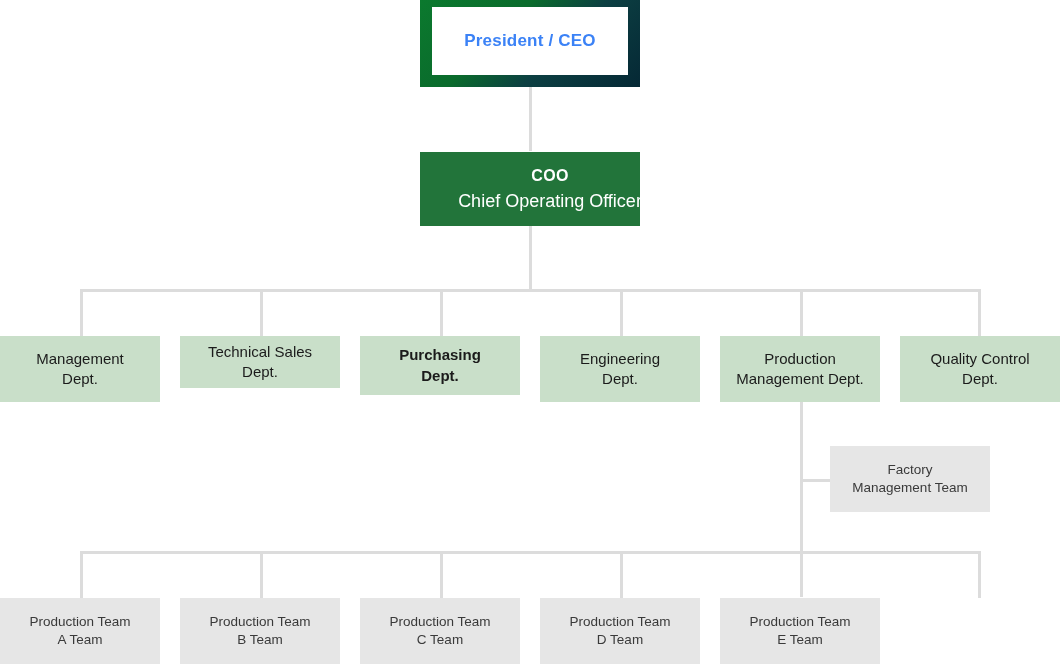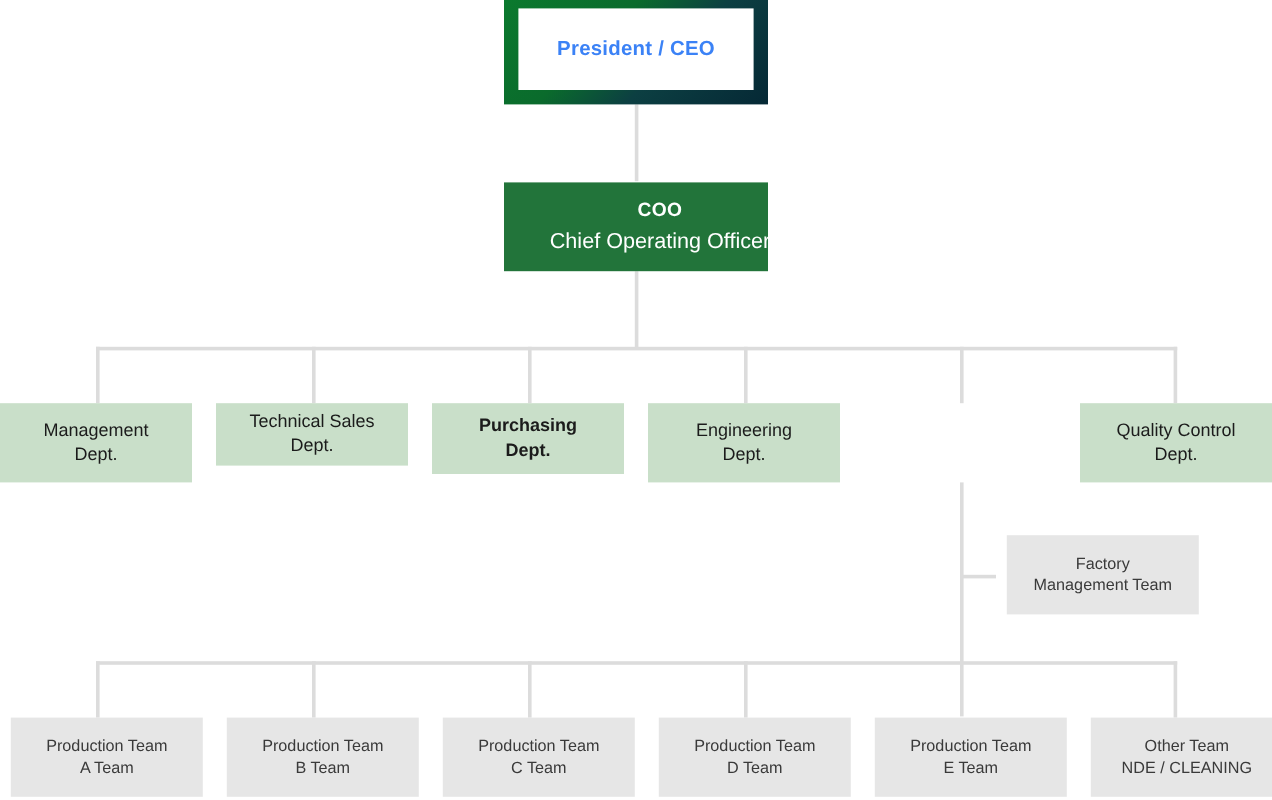--- a/index.html
+++ b/index.html
@@ -81,21 +81,20 @@
     background: #c9dfc9;
     color: #1b1b1b;
     font-size: 15px;
   }
 
   
   .node-team {
     background: #e6e6e6;
     color: #3a3a3a;
     font-size: 13.5px;
-    margin-left: 9px;
   }
 
   .node-line { display: block; white-space: nowrap; }
 </style>
 </head>
 <body>
 
 <div id="org-chart">
 
   <div class="conn conn-v" style="left:529px; top:87px; height:64px;"></div>
@@ -147,20 +146,24 @@
   <div class="node node-dept" style="left:360px; top:336px; width:160px; height:59px;font-weight:bold;">
     <span class="node-line">Purchasing</span>
     <span class="node-line">Dept.</span>
   </div>
 
   <div class="node node-dept" style="left:540px; top:336px; width:160px; height:66px;">
     <span class="node-line">Engineering</span>
     <span class="node-line">Dept.</span>
   </div>
 
+  <div class="node node-dept" style="left:720px; top:336px; width:160px; height:66px;">
+    <span class="node-line">Production</span>
+    <span class="node-line">Management Dept.</span>
+  </div>
 
   <div class="node node-dept" style="left:900px; top:336px; width:160px; height:66px;">
     <span class="node-line">Quality Control</span>
     <span class="node-line">Dept.</span>
   </div>
 
   <div class="node node-team" style="left:830px; top:446px; width:160px; height:66px;">
     <span class="node-line">Factory</span>
     <span class="node-line">Management Team</span>
   </div>
@@ -183,18 +186,14 @@
   <div class="node node-team" style="left:540px; top:598px; width:160px; height:66px;">
     <span class="node-line">Production Team</span>
     <span class="node-line">D Team</span>
   </div>
 
   <div class="node node-team" style="left:720px; top:598px; width:160px; height:66px;">
     <span class="node-line">Production Team</span>
     <span class="node-line">E Team</span>
   </div>
 
-  <div class="node node-team" style="left:900px; top:598px; width:160px; height:66px;">
-    <span class="node-line">Other Team</span>
-    <span class="node-line">NDE / CLEANING</span>
-  </div>
 
 </div>
 
 </body></html>

